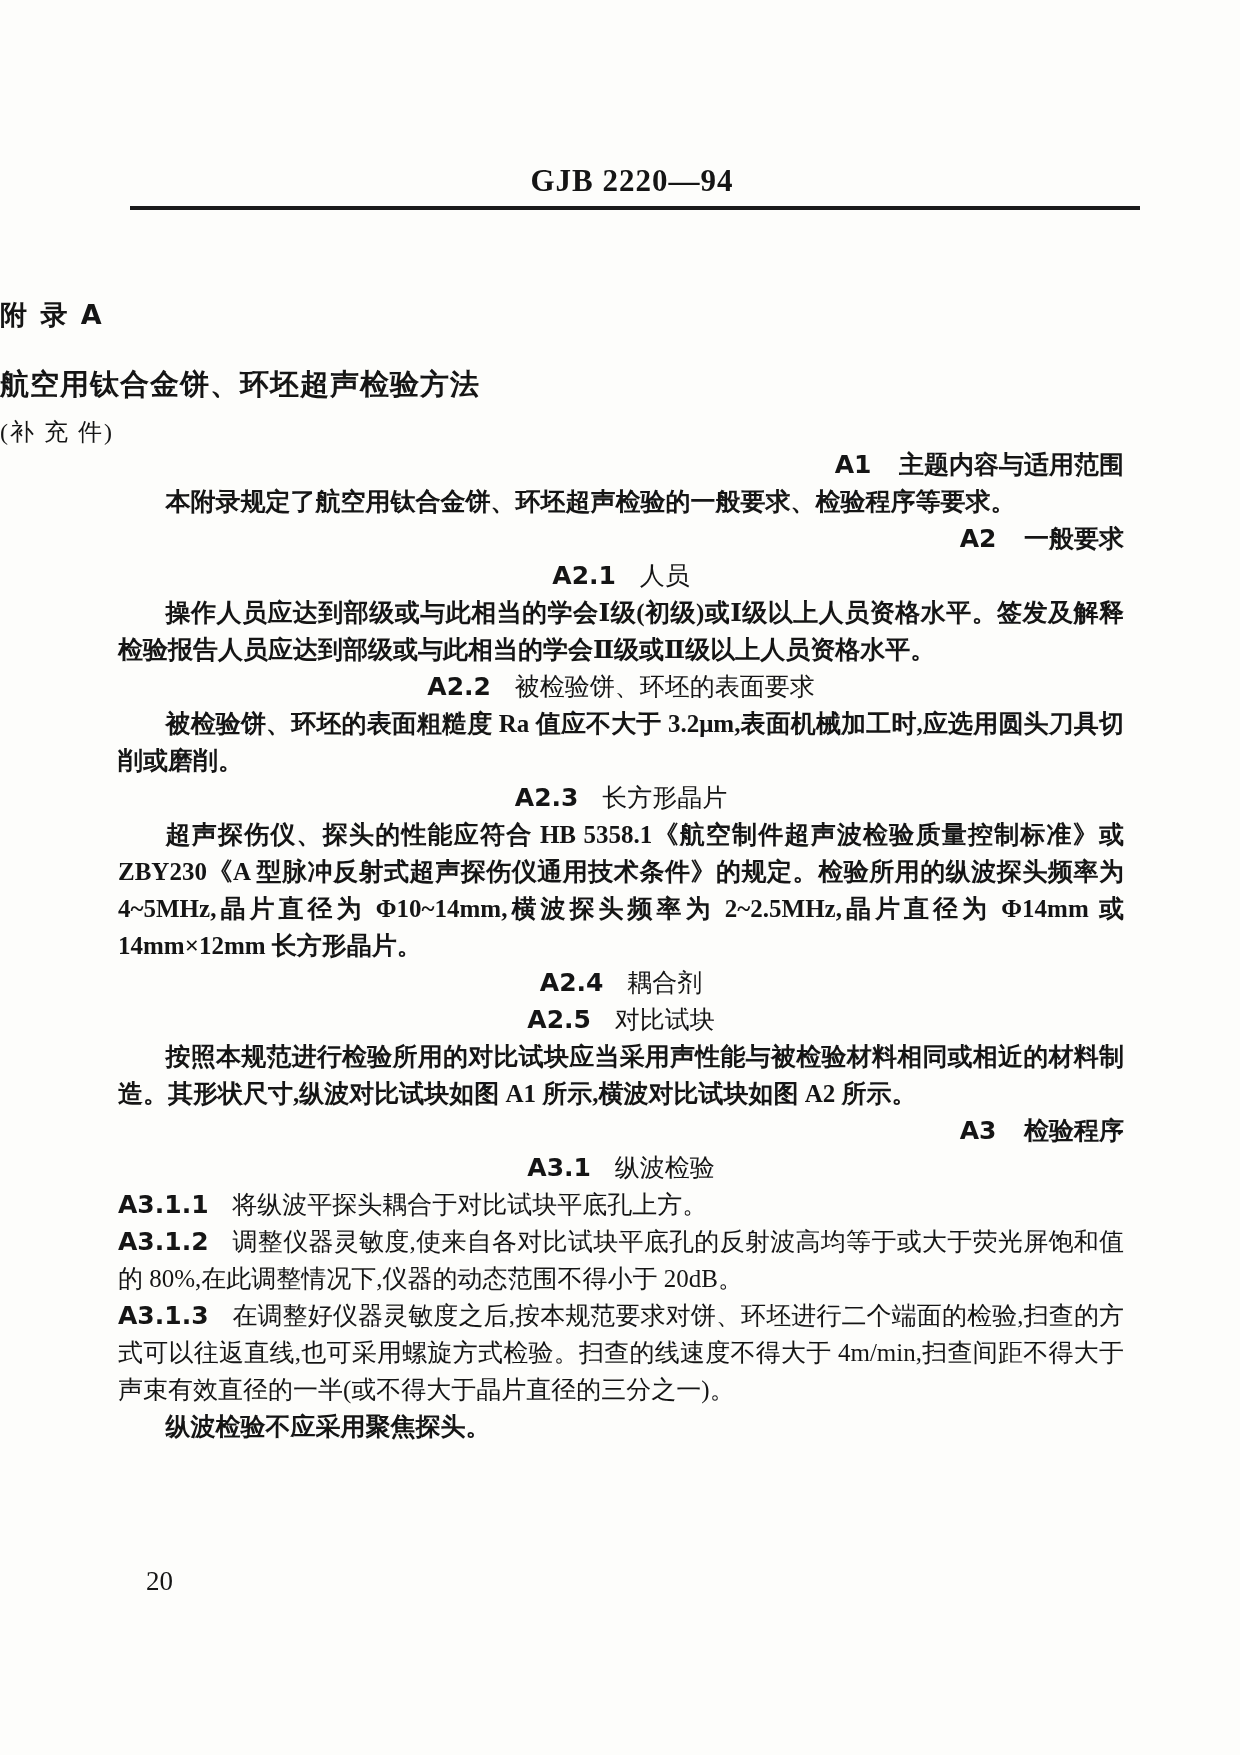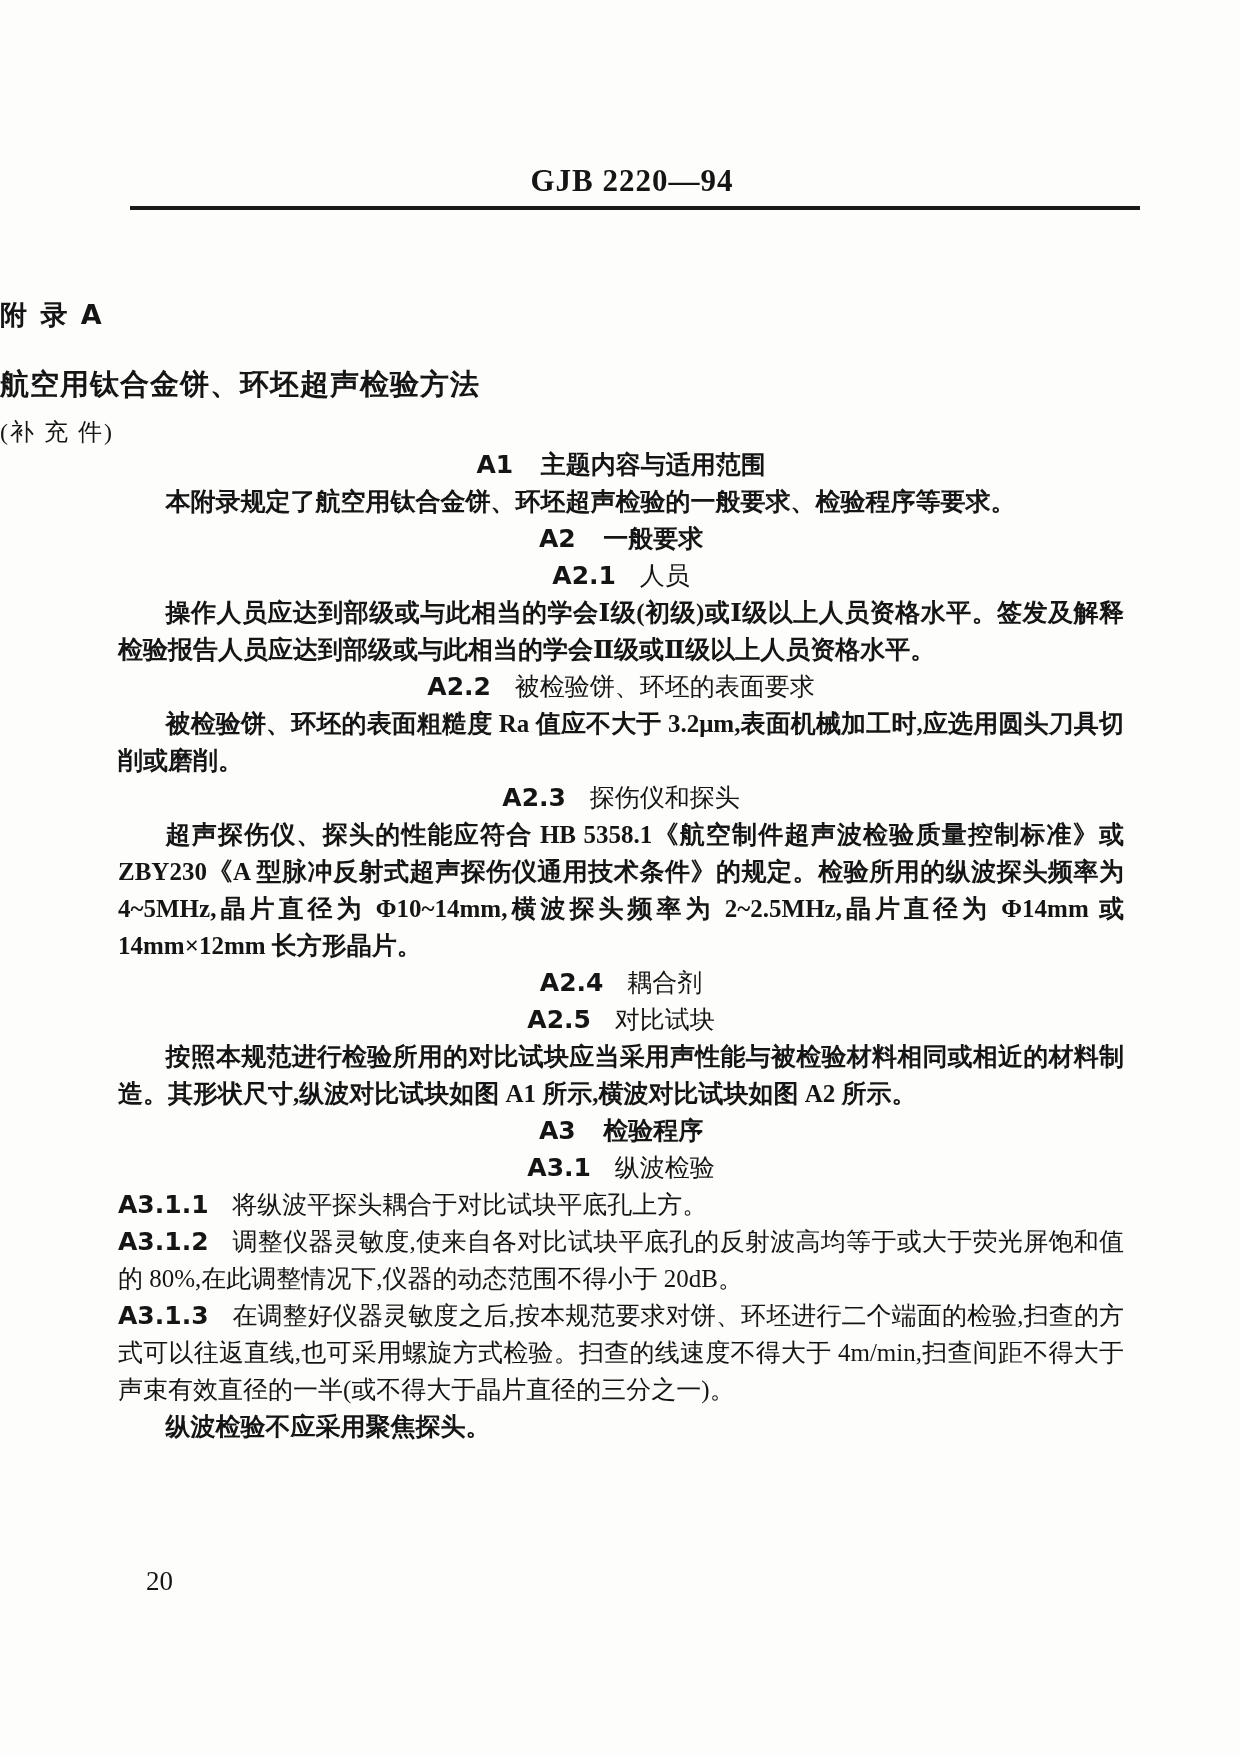--- a/index.html
+++ b/index.html
@@ -65,21 +65,21 @@
     left: 118px;
     width: 1006px;
     font-size: 25px;
     line-height: 37px;
     text-align: justify;
   }
   .content p, .content div { margin: 0; padding: 0; }
   .heading-1 {
     font-family: "DejaVu Sans", "Liberation Sans", sans-serif;
     font-weight: bold;
-    text-align: center;
+    text-align: right;
   }
   .heading-2 { text-align: center; }
   .clause-number {
     font-family: "DejaVu Sans", "Liberation Sans", sans-serif;
     font-weight: bold;
     padding-right: 0.95em;
     letter-spacing: 0px;
   }
   .heading-1 .clause-number { padding-right: 1.1em; }
   .heading-title-bold { font-family: inherit; }
@@ -109,21 +109,21 @@
   </div>
 
   <div class="content">
       <div class="heading-1"><span class="clause-number">A1</span><span class="heading-title-bold">主题内容与适用范围</span></div>
       <p class="para">本附录规定了航空用钛合金饼、环坯超声检验的一般要求、检验程序等要求。</p>
       <div class="heading-1"><span class="clause-number">A2</span><span class="heading-title-bold">一般要求</span></div>
       <div class="heading-2"><span class="clause-number">A2.1</span><span class="heading-title">人员</span></div>
       <p class="para">操作人员应达到部级或与此相当的学会Ⅰ级(初级)或Ⅰ级以上人员资格水平。签发及解释检验报告人员应达到部级或与此相当的学会Ⅱ级或Ⅱ级以上人员资格水平。</p>
       <div class="heading-2"><span class="clause-number">A2.2</span><span class="heading-title">被检验饼、环坯的表面要求</span></div>
       <p class="para">被检验饼、环坯的表面粗糙度 Ra 值应不大于 3.2μm,表面机械加工时,应选用圆头刀具切削或磨削。</p>
-      <div class="heading-2"><span class="clause-number">A2.3</span><span class="heading-title">探伤仪和探头</span></div>
+      <div class="heading-2"><span class="clause-number">A2.3</span><span class="heading-title">长方形晶片</span></div>
       <p class="para">超声探伤仪、探头的性能应符合 HB 5358.1《航空制件超声波检验质量控制标准》或 ZBY230《A 型脉冲反射式超声探伤仪通用技术条件》的规定。检验所用的纵波探头频率为 4~5MHz,晶片直径为 Φ10~14mm,横波探头频率为 2~2.5MHz,晶片直径为 Φ14mm 或 14mm×12mm 长方形晶片。</p>
       <div class="heading-2"><span class="clause-number">A2.4</span><span class="heading-title">耦合剂</span></div>
       <div class="heading-2"><span class="clause-number">A2.5</span><span class="heading-title">对比试块</span></div>
       <p class="para">按照本规范进行检验所用的对比试块应当采用声性能与被检验材料相同或相近的材料制造。其形状尺寸,纵波对比试块如图 A1 所示,横波对比试块如图 A2 所示。</p>
       <div class="heading-1"><span class="clause-number">A3</span><span class="heading-title-bold">检验程序</span></div>
       <div class="heading-2"><span class="clause-number">A3.1</span><span class="heading-title">纵波检验</span></div>
       <p class="clause"><span class="clause-number">A3.1.1</span><span class="clause-text">将纵波平探头耦合于对比试块平底孔上方。</span></p>
       <p class="clause"><span class="clause-number">A3.1.2</span><span class="clause-text">调整仪器灵敏度,使来自各对比试块平底孔的反射波高均等于或大于荧光屏饱和值的 80%,在此调整情况下,仪器的动态范围不得小于 20dB。</span></p>
       <p class="clause"><span class="clause-number">A3.1.3</span><span class="clause-text">在调整好仪器灵敏度之后,按本规范要求对饼、环坯进行二个端面的检验,扫查的方式可以往返直线,也可采用螺旋方式检验。扫查的线速度不得大于 4m/min,扫查间距不得大于声束有效直径的一半(或不得大于晶片直径的三分之一)。</span></p>
       <p class="para">纵波检验不应采用聚焦探头。</p>

